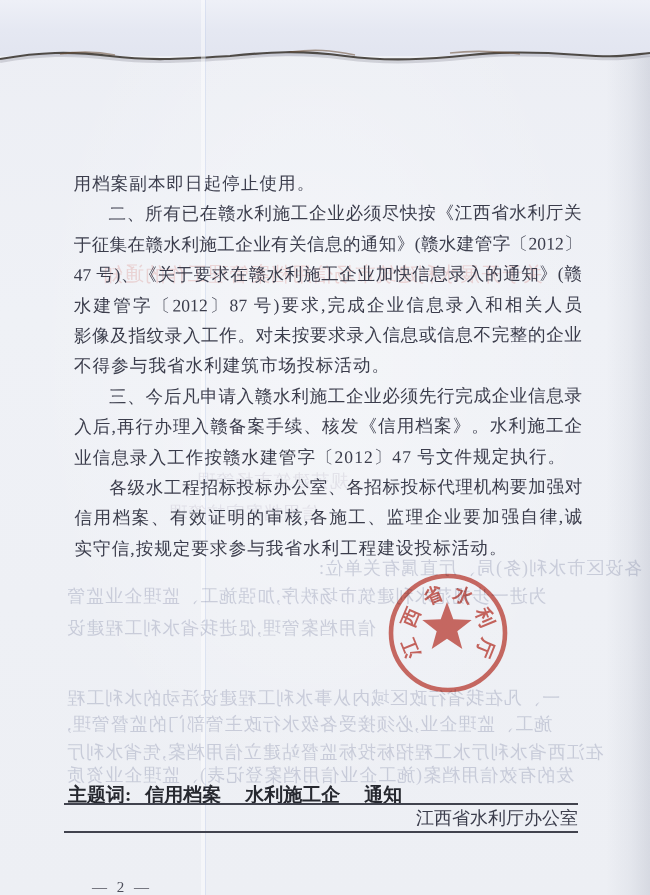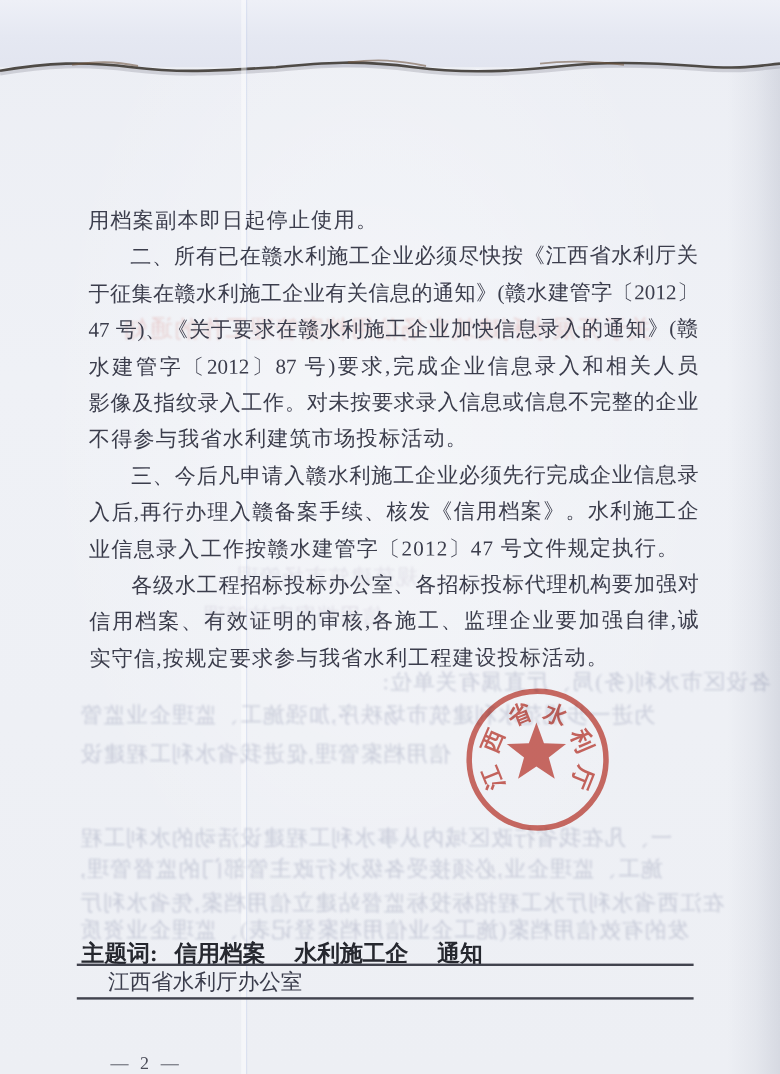--- a/index.html
+++ b/index.html
@@ -43,21 +43,21 @@
 
   
   .subject-row{position:absolute;left:68px;top:782px;font-size:19px;font-weight:bold;
                color:#26282f;display:flex;align-items:flex-start;}
   .subject-row .lbl{margin-right:14px;}
   .subject-row .term{margin-right:24px;}
   .rule{position:absolute;left:64px;width:514px;height:2px;background:#41434e;}
   .rule-1{top:803px;}
   .rule-2{top:831px;}
   .issuer-row{position:absolute;left:64px;top:805px;width:514px;height:14px;line-height:26px;
-              display:flex;justify-content:space-between;font-size:18px;color:#3b3d4c;}
+              display:flex;justify-content:flex-end;font-size:18px;color:#3b3d4c;}
   .issuer-row .issuer{margin-left:26px;}
   .issuer-row .pdate{margin-right:46px;letter-spacing:0.5px;}
   .page-num{position:absolute;left:92px;top:879px;font-size:15px;letter-spacing:3px;color:#4c4e5a;}
 </style>
 </head>
 <body>
 
 <div class="scan">
 
   <div class="top-band"></div>

